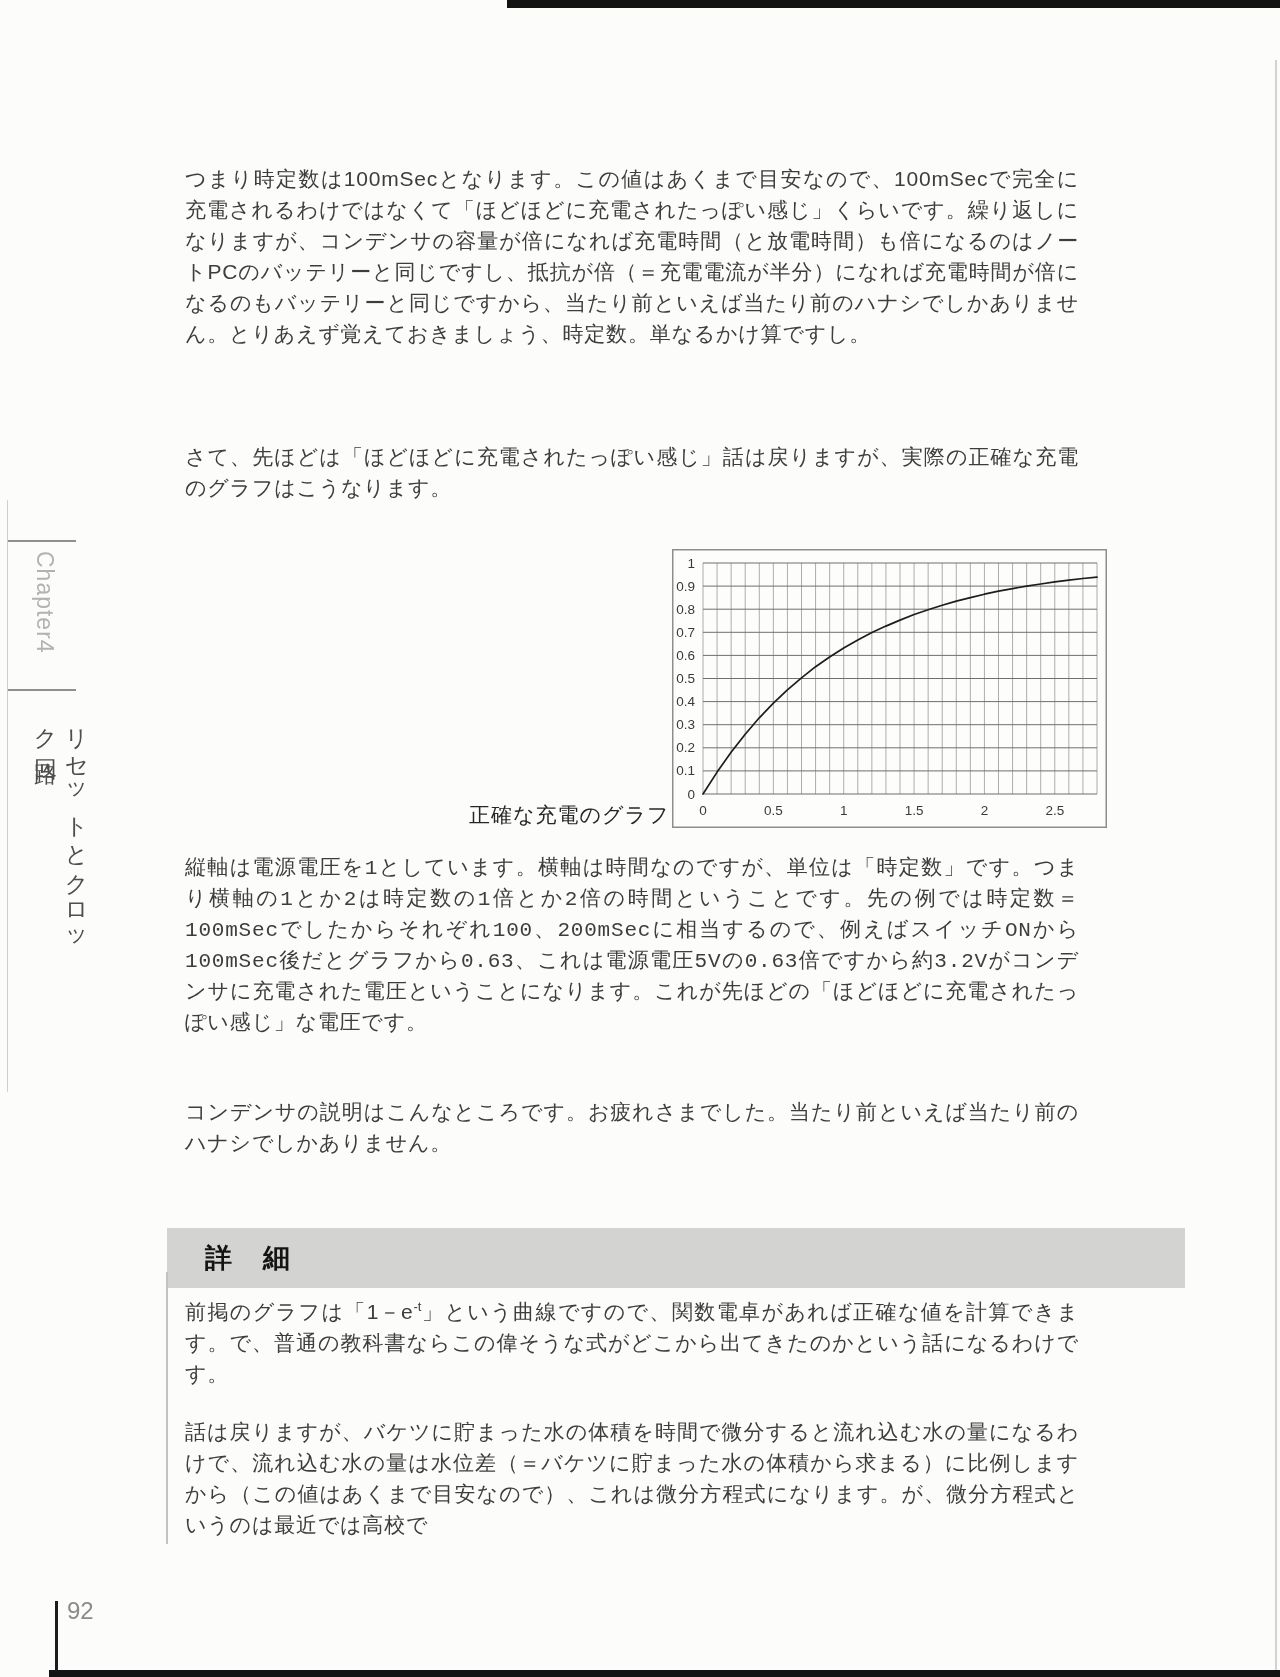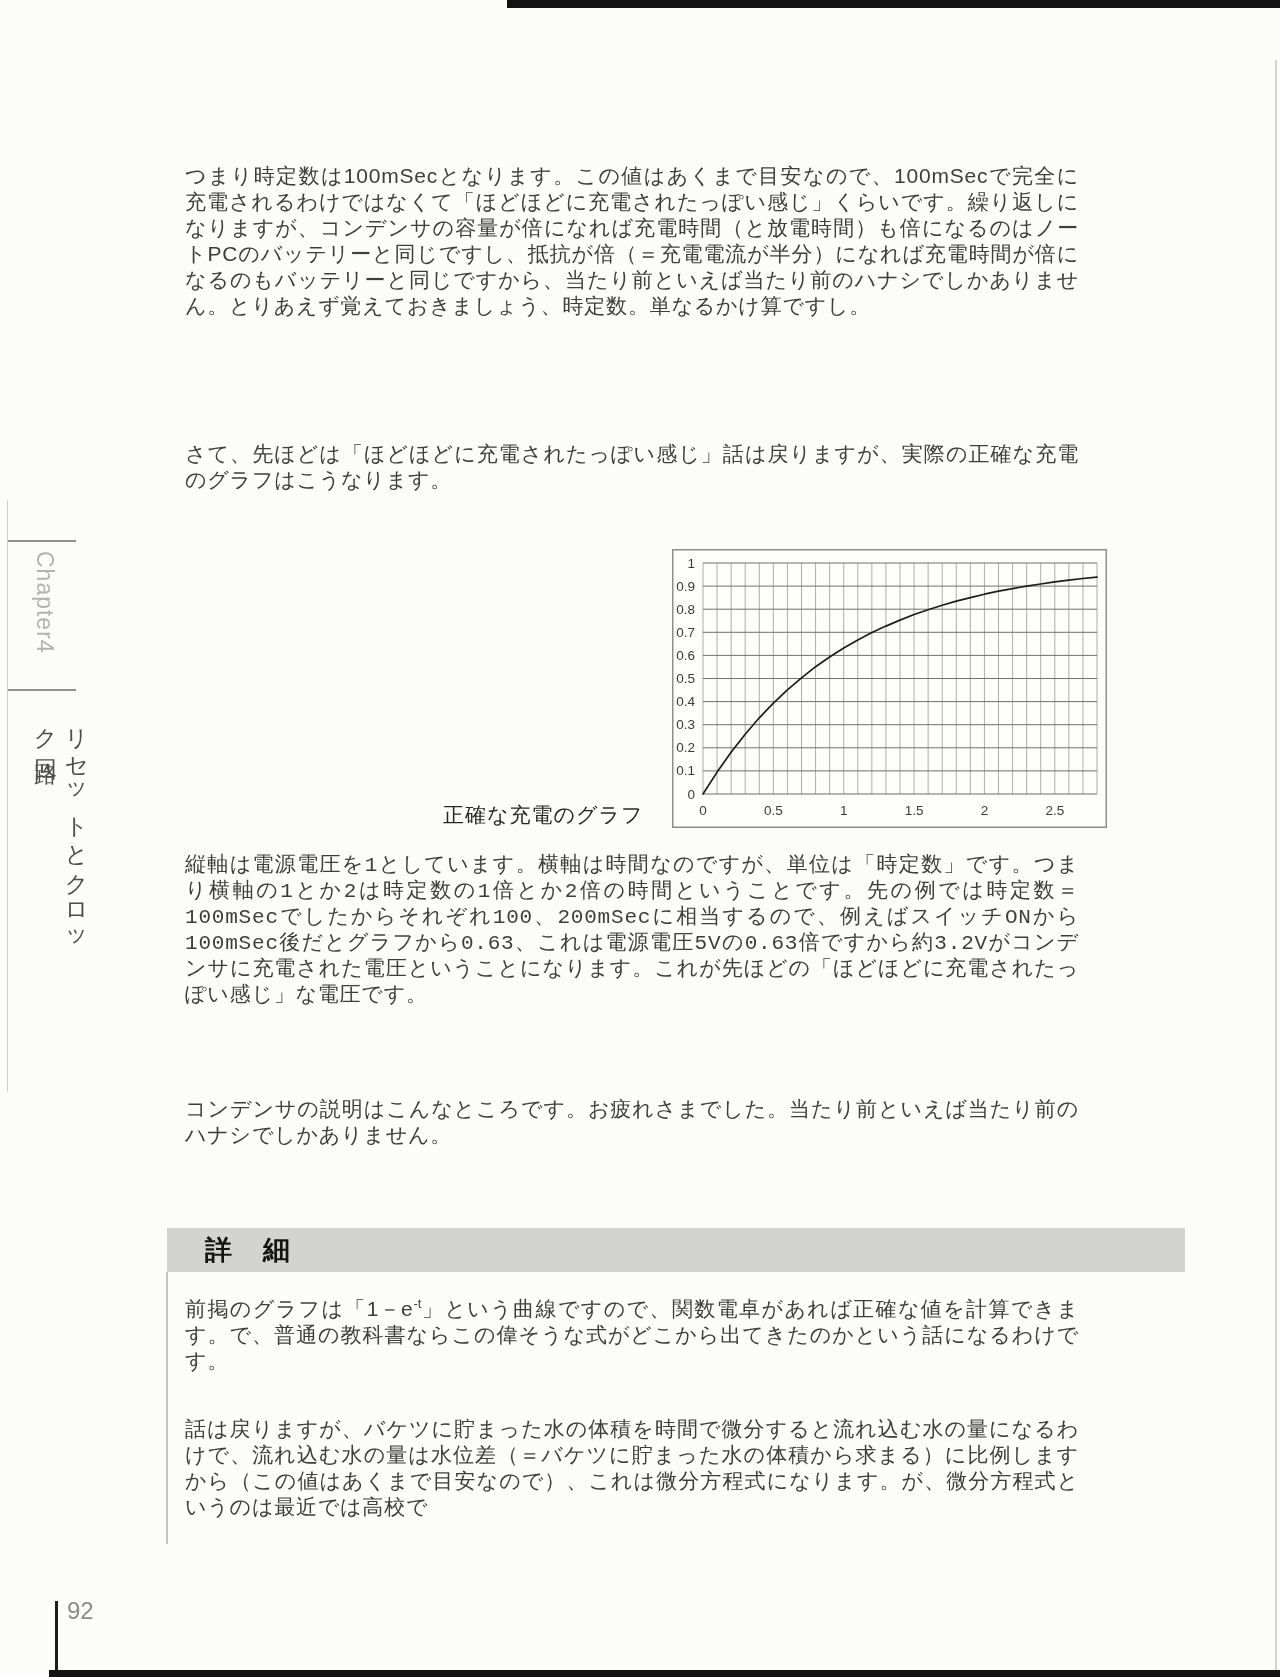--- a/index.html
+++ b/index.html
@@ -6,21 +6,21 @@
   body{
     position:relative;
     width:1280px;height:1677px;
     background:#fcfcfa;
     font-family:"Liberation Sans","DejaVu Sans",sans-serif;
     overflow:hidden;
   }
   .para{
     position:absolute;
     left:185px;width:894px;
-    font-size:21px;line-height:26px;
+    font-size:21px;line-height:31px;
     color:#3d3d3d;
     text-align:justify;
     text-justify:inter-ideograph;
     letter-spacing:0.8px;
     margin:0;
   }
   .edge-bar{position:absolute;background:#131313;}
   .right-edge{position:absolute;left:1275px;top:60px;width:2px;height:1610px;background:#d2d2d0;}
   
   .side-tick{position:absolute;left:8px;width:68px;height:2px;background:#8f8f8f;}
@@ -30,24 +30,24 @@
     font-size:23px;color:#b2b2b0;letter-spacing:1px;
   }
   .chapter-title{
     position:absolute;left:31px;top:712px;height:240px;
     writing-mode:vertical-rl;
     font-size:23px;color:#4e4e4c;letter-spacing:3px;
   }
   .side-edge-line{position:absolute;left:7px;top:500px;width:1px;height:592px;background:#cfcfcd;}
   
   .chart-frame{position:absolute;left:672px;top:549px;width:435px;height:279px;background:#fdfdfc;}
-  .chart-caption{position:absolute;left:443px;top:801px;font-size:21px;color:#262626;letter-spacing:1px;text-align:center;}
+  .chart-caption{position:absolute;left:469px;top:801px;font-size:21px;color:#262626;letter-spacing:1px;text-align:center;}
   
   .detail-bar{
-    position:absolute;left:167px;top:1228px;width:1018px;height:44px;
+    position:absolute;left:167px;top:1228px;width:1018px;height:60px;
     background:#d3d3d1;
     display:flex;align-items:center;
   }
   .detail-bar span{
     padding-left:38px;
     font-size:27px;font-weight:bold;color:#141414;letter-spacing:2px;
   }
   .detail-rule{position:absolute;left:166px;top:1272px;width:2px;height:272px;background:#c3c3c1;}
   sup.exp{font-size:13px;vertical-align:8px;letter-spacing:0;}
   

